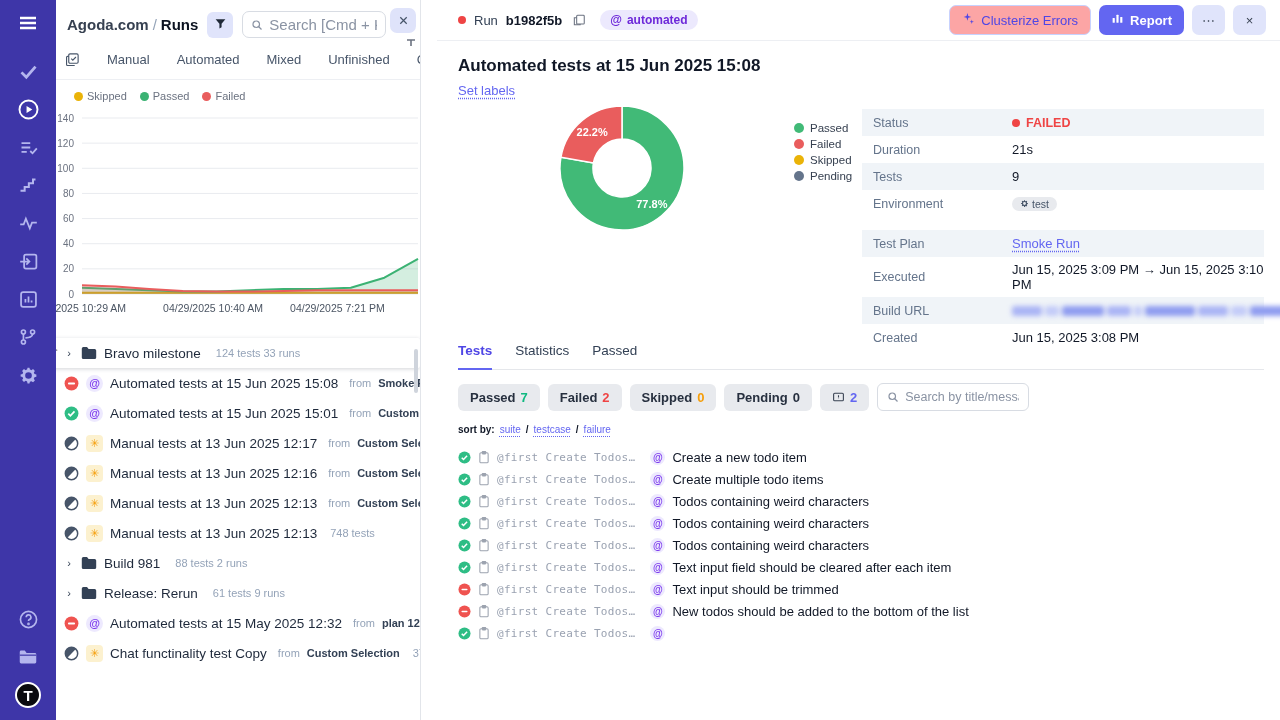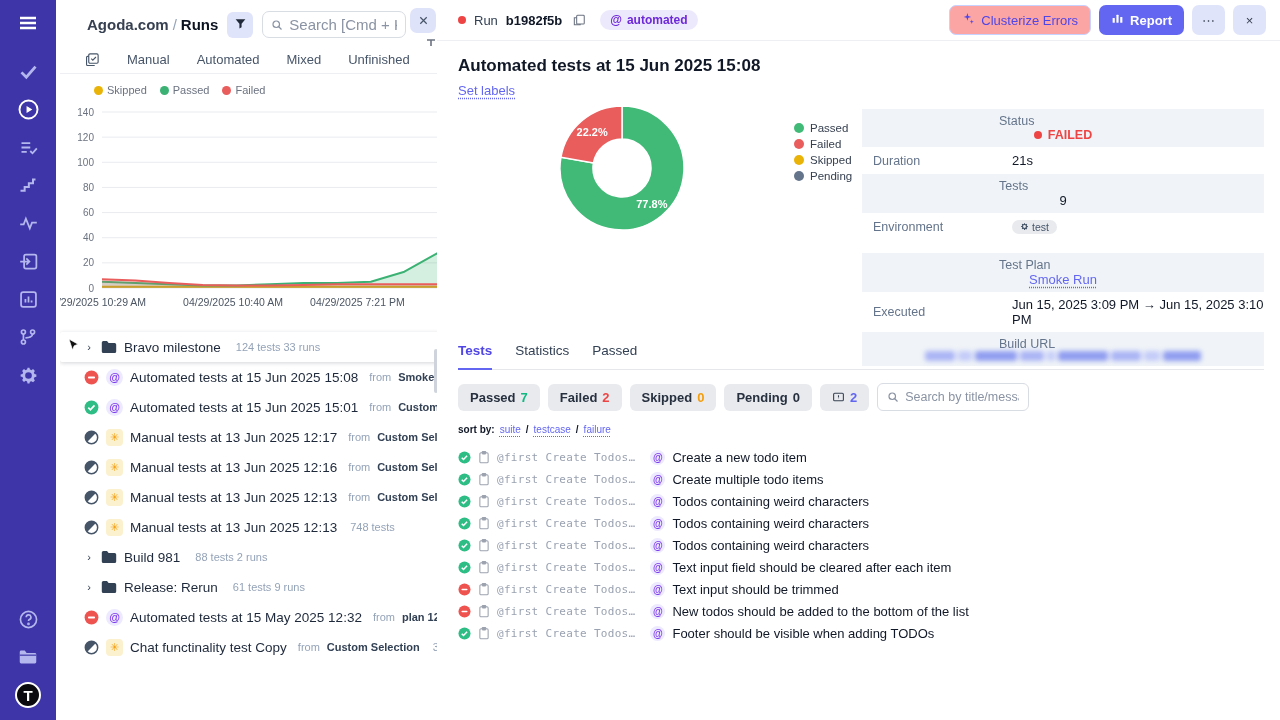--- a/index.html
+++ b/index.html
@@ -8,34 +8,34 @@
 
   
   .sidebar{position:absolute;left:0;top:0;width:56px;height:720px;background:#3e36a8;z-index:5;}
   .sb-ic{width:56px;height:38px;display:flex;align-items:center;justify-content:center;color:#b4b6ee;cursor:pointer;}
   .sb-ic.menu{height:46px;margin-bottom:6px;}
   .sb-ic.active{color:#ffffff;}
   .sb-bottom{position:absolute;bottom:6px;left:0;width:56px;}
   .logo-circle{width:26px;height:26px;border-radius:50%;background:#0b0b0f;color:#fff;display:flex;align-items:center;justify-content:center;font-weight:bold;font-size:15px;border:2px solid #fff;}
 
   
-  .left-panel{position:absolute;left:60px;top:0;width:381px;height:720px;background:#fff;border-right:1px solid #e2e5ea;overflow:hidden;}
+  .left-panel{position:absolute;left:40px;top:0;width:381px;height:720px;background:#fff;border-right:1px solid #e2e5ea;overflow:hidden;}
   .lp-header{display:flex;align-items:center;gap:9px;padding:11px 34px 6px 27px;}
   .lp-title{font-size:15px;font-weight:bold;white-space:nowrap;}
   .lp-title .proj{color:#374151;}
   .lp-title .sep{color:#94a3b8;font-weight:normal;padding:0 4px;}
   .lp-title .sect{color:#0b1220;}
   .filter-btn{min-width:26px;height:26px;background:#e0e4fb;border-radius:6px;display:flex;align-items:center;justify-content:center;color:#1f2937;cursor:pointer;}
   .search-box{flex:1;height:27px;border:1px solid #d8dce3;border-radius:7px;display:flex;align-items:center;gap:6px;padding:0 8px;background:#fff;}
   .search-box input{border:0;outline:0;width:100%;font-size:15px;color:#475569;font-family:"Liberation Sans",sans-serif;background:transparent;}
   .search-box input::placeholder{color:#8a93a3;}
   .sch-ic{color:#8a93a3;flex:0 0 auto;display:flex;}
   .lp-close{position:absolute;top:8px;right:4px;width:26px;height:25px;background:#dfe3fa;border-radius:7px;display:flex;align-items:center;justify-content:center;color:#475569;cursor:pointer;z-index:3;}
   .lp-pin{position:absolute;top:33px;right:1px;color:#6b7280;z-index:3;cursor:pointer;}
-  .lp-tabs{display:flex;align-items:center;gap:27px;padding:8px 0 6px 25px;border-bottom:1px solid #edeff3;font-size:13px;color:#475569;}
+  .lp-tabs{display:flex;align-items:center;gap:27px;padding:8px 0 12px 25px;border-bottom:1px solid #edeff3;font-size:13px;color:#475569;}
   .lp-tab{cursor:pointer;}
   .lp-tabs .tab-ic{color:#475569;display:flex;}
 
   .chart-legend{display:flex;gap:13px;padding:10px 0 0 34px;font-size:11px;color:#6b7280;align-items:center;}
   .cl-item{display:flex;align-items:center;gap:4px;}
   .cl-dot{width:9px;height:9px;border-radius:50%;}
   .chart-svg{display:block;margin-top:2px;}
 
   .runs{margin-top:16px;}
   .run-row{height:30px;display:flex;align-items:center;gap:7px;padding-left:24px;font-size:13.5px;color:#1e293b;white-space:nowrap;overflow:hidden;position:relative;cursor:pointer;}
@@ -69,21 +69,21 @@
   .rp-title{margin:15px 0 0 21px;font-size:17px;font-weight:bold;color:#111827;}
   .set-labels{display:inline-block;margin:7px 0 0 21px;font-size:13px;color:#6366f1;text-decoration:underline dotted;text-underline-offset:3px;cursor:pointer;}
 
   .overview{position:relative;height:238px;margin-top:4px;}
   .donut-wrap{position:absolute;left:120px;top:0;}
   .donut-legend{position:absolute;left:357px;top:17px;}
   .dl-item{display:flex;align-items:center;gap:6px;font-size:11.5px;color:#374151;height:16px;}
   .dl-dot{width:10px;height:10px;border-radius:50%;}
   .info-table{position:absolute;left:425px;top:6px;width:402px;}
   .info-row{display:flex;align-items:center;min-height:27px;padding:5px 0;}
-  .info-row.stripe{background:#f0f4f8;flex-direction:column;}
+  .info-row.stripe{background:#f0f4f8;}
   .info-row.gap{margin-top:13px;}
   .info-label{width:150px;padding-left:11px;font-size:12.5px;color:#64748b;flex:0 0 auto;}
   .info-value{font-size:13px;color:#111827;display:flex;align-items:center;gap:6px;}
   .v-failed{color:#ef4444;font-weight:bold;font-size:12.5px;display:flex;align-items:center;gap:6px;}
   .v-link{color:#6366f1;text-decoration:underline dotted;text-underline-offset:3px;cursor:pointer;}
   .redact{display:flex;gap:3px;filter:blur(2.5px);}
   .redact span{height:10px;border-radius:2px;display:inline-block;}
 
   .rp-tabs{display:flex;gap:23px;margin:2px 16px 0 21px;border-bottom:1px solid #e5e7eb;}
   .rp-tab{font-size:13.5px;color:#334155;padding-bottom:10px;cursor:pointer;}
@@ -518,20 +518,24 @@
               <span style="width:42px;background:#8f9cf0"></span>
               <span style="width:24px;background:#aab4f5"></span>
               <span style="width:8px;background:#c3cbf8"></span>
               <span style="width:50px;background:#8f9cf0"></span>
               <span style="width:30px;background:#aab4f5"></span>
               <span style="width:16px;background:#c3cbf8"></span>
               <span style="width:38px;background:#8f9cf0"></span>
             </span>
           </div>
         </div>
+        <div class="info-row">
+          <div class="info-label">Created</div>
+          <div class="info-value">Jun 15, 2025 3:08 PM</div>
+        </div>
       </div>
   </div>
 
   <div class="rp-tabs" id="rp-tabs">
       <div class="rp-tab active">Tests</div>
       <div class="rp-tab">Statistics</div>
       <div class="rp-tab">Passed</div>
     </div>
 
   <div class="filters" id="filters-row">
@@ -725,16 +729,15 @@
           </svg>
         </span>
         <span class="clip-ic">
           <svg width="12" height="13" viewBox="0 0 20 22" fill="none" stroke="currentColor" stroke-width="1.8">
             <rect x="3" y="3" width="14" height="17" rx="2"></rect>
             <rect x="7" y="1" width="6" height="4" rx="1" fill="currentColor"></rect>
           </svg>
         </span>
         <span class="suite">@first Create Todos…</span>
         <span class="t-badge">@</span>
-        <span class="t-title">Footer should be visible when adding TODOs</span>
       </div>
     </div>
 </div>
 
 </body></html>

